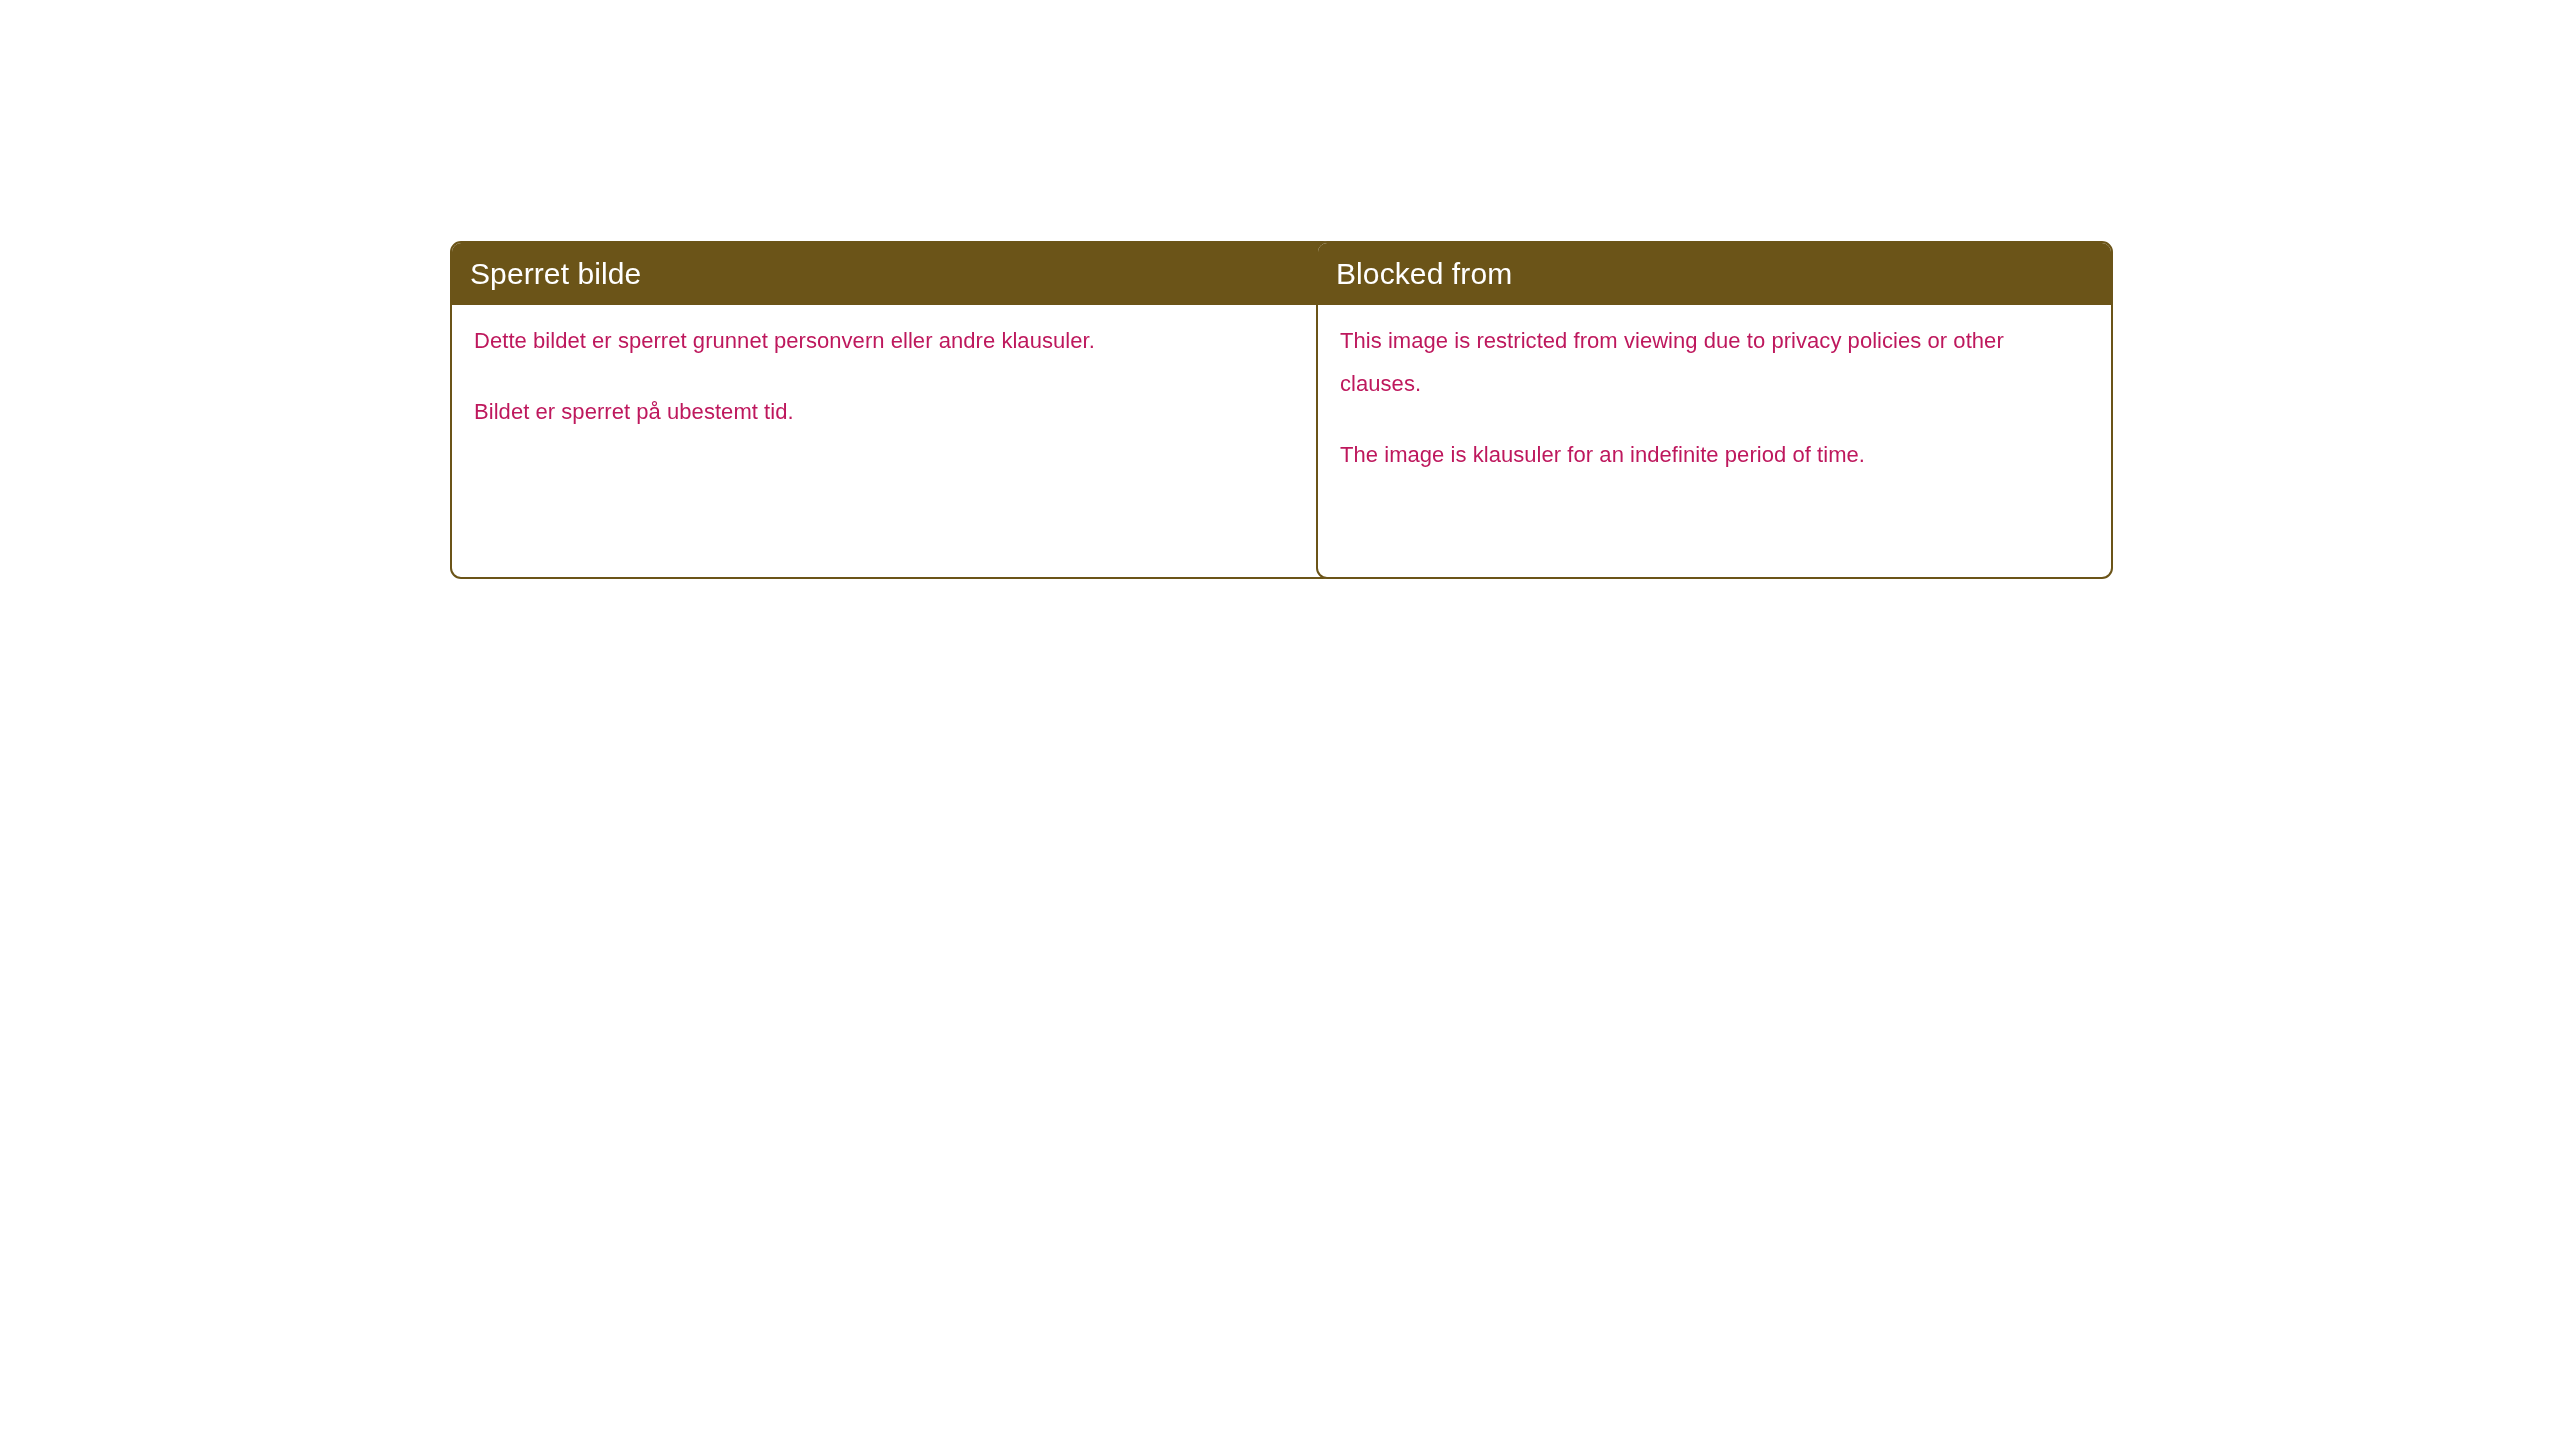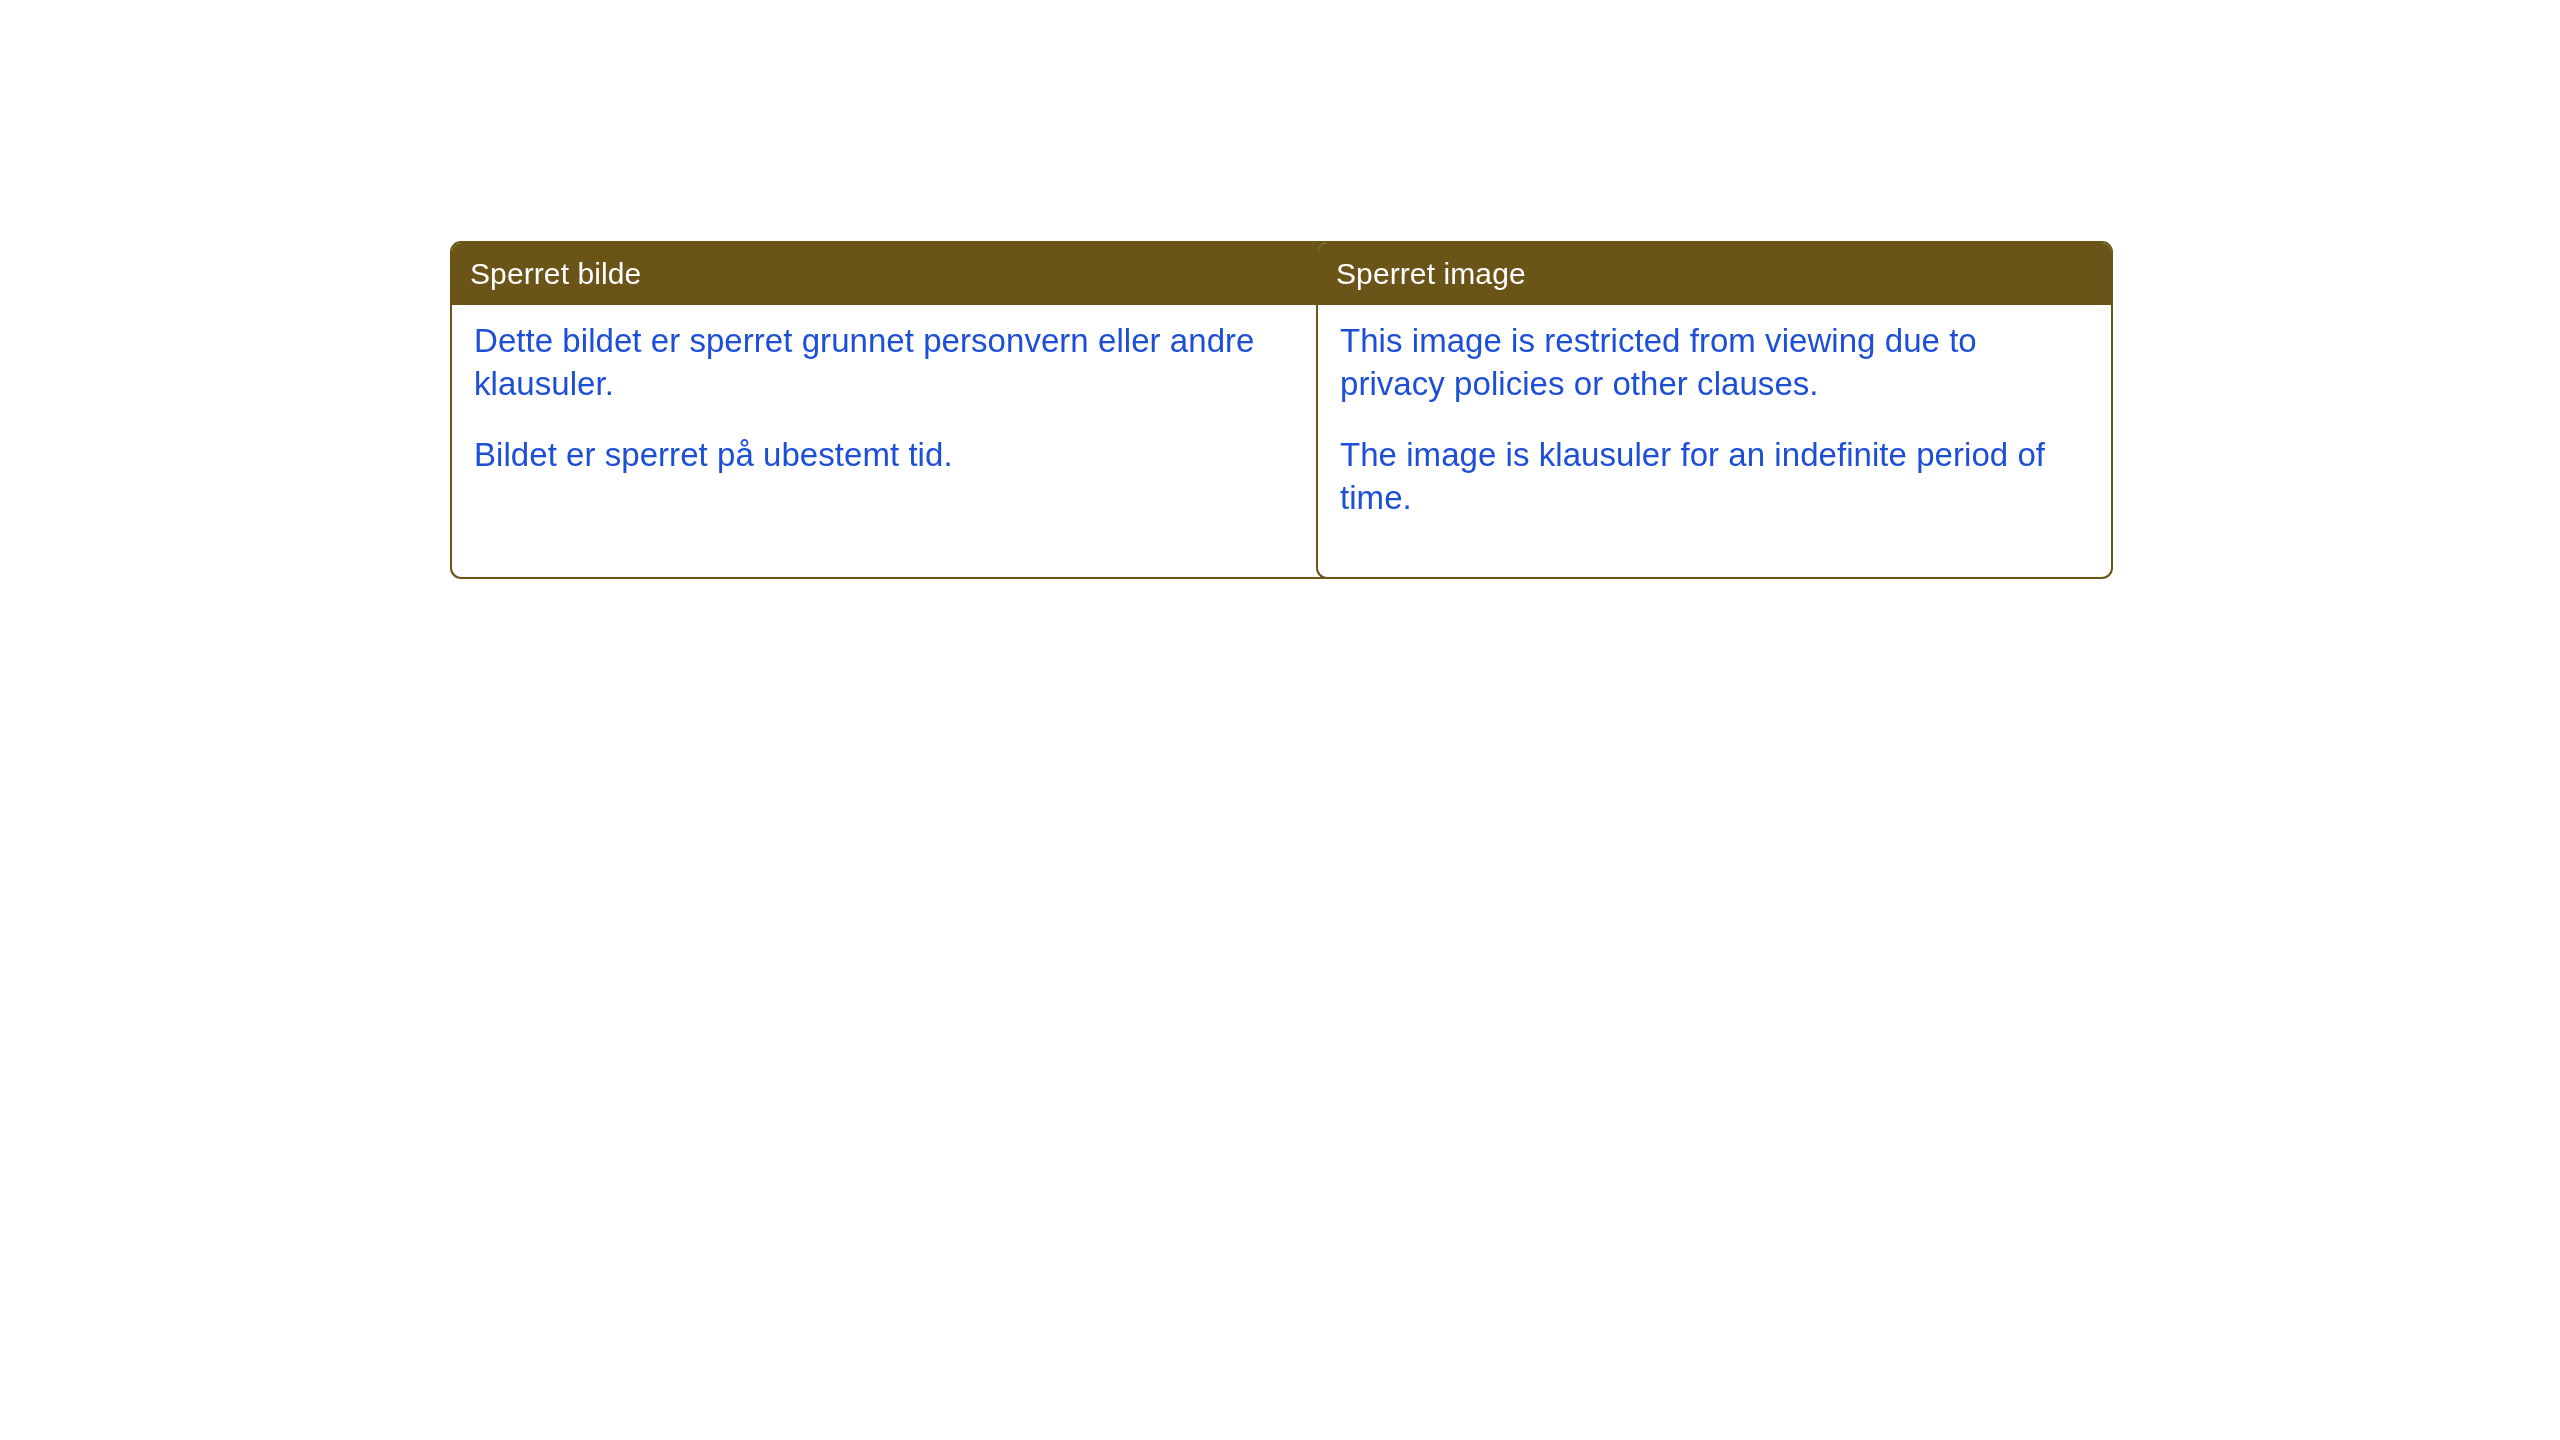--- a/index.html
+++ b/index.html
@@ -70,22 +70,22 @@
   }
 
   .card-body {
     box-sizing: border-box;
     padding: 14px 22px 0 22px;
     background: #ffffff;
   }
 
   .body-para {
     margin: 0;
-    color: #1d4ed8;
-    font-size: 33px;
+    color: #be185d;
+    font-size: 22px;
     line-height: 43px;
     font-weight: 400;
     letter-spacing: 0.05px;
   }
 
   .body-para + .body-para {
     margin-top: 28px;
   }
 </style>
 </head>
@@ -98,21 +98,21 @@
       <span class="card-title">Sperret bilde</span>
     </div>
     <div class="card-body">
       <p class="body-para">Dette bildet er sperret grunnet personvern eller andre klausuler.</p>
       <p class="body-para">Bildet er sperret på ubestemt tid.</p>
     </div>
   </div>
 
   <div class="notice-card card-en">
     <div class="card-header">
-      <span class="card-title">Sperret image</span>
+      <span class="card-title">Blocked from</span>
     </div>
     <div class="card-body">
       <p class="body-para">This image is restricted from viewing due to privacy policies or other clauses.</p>
       <p class="body-para">The image is klausuler for an indefinite period of time.</p>
     </div>
   </div>
 
 </div>
 
 </body></html>

